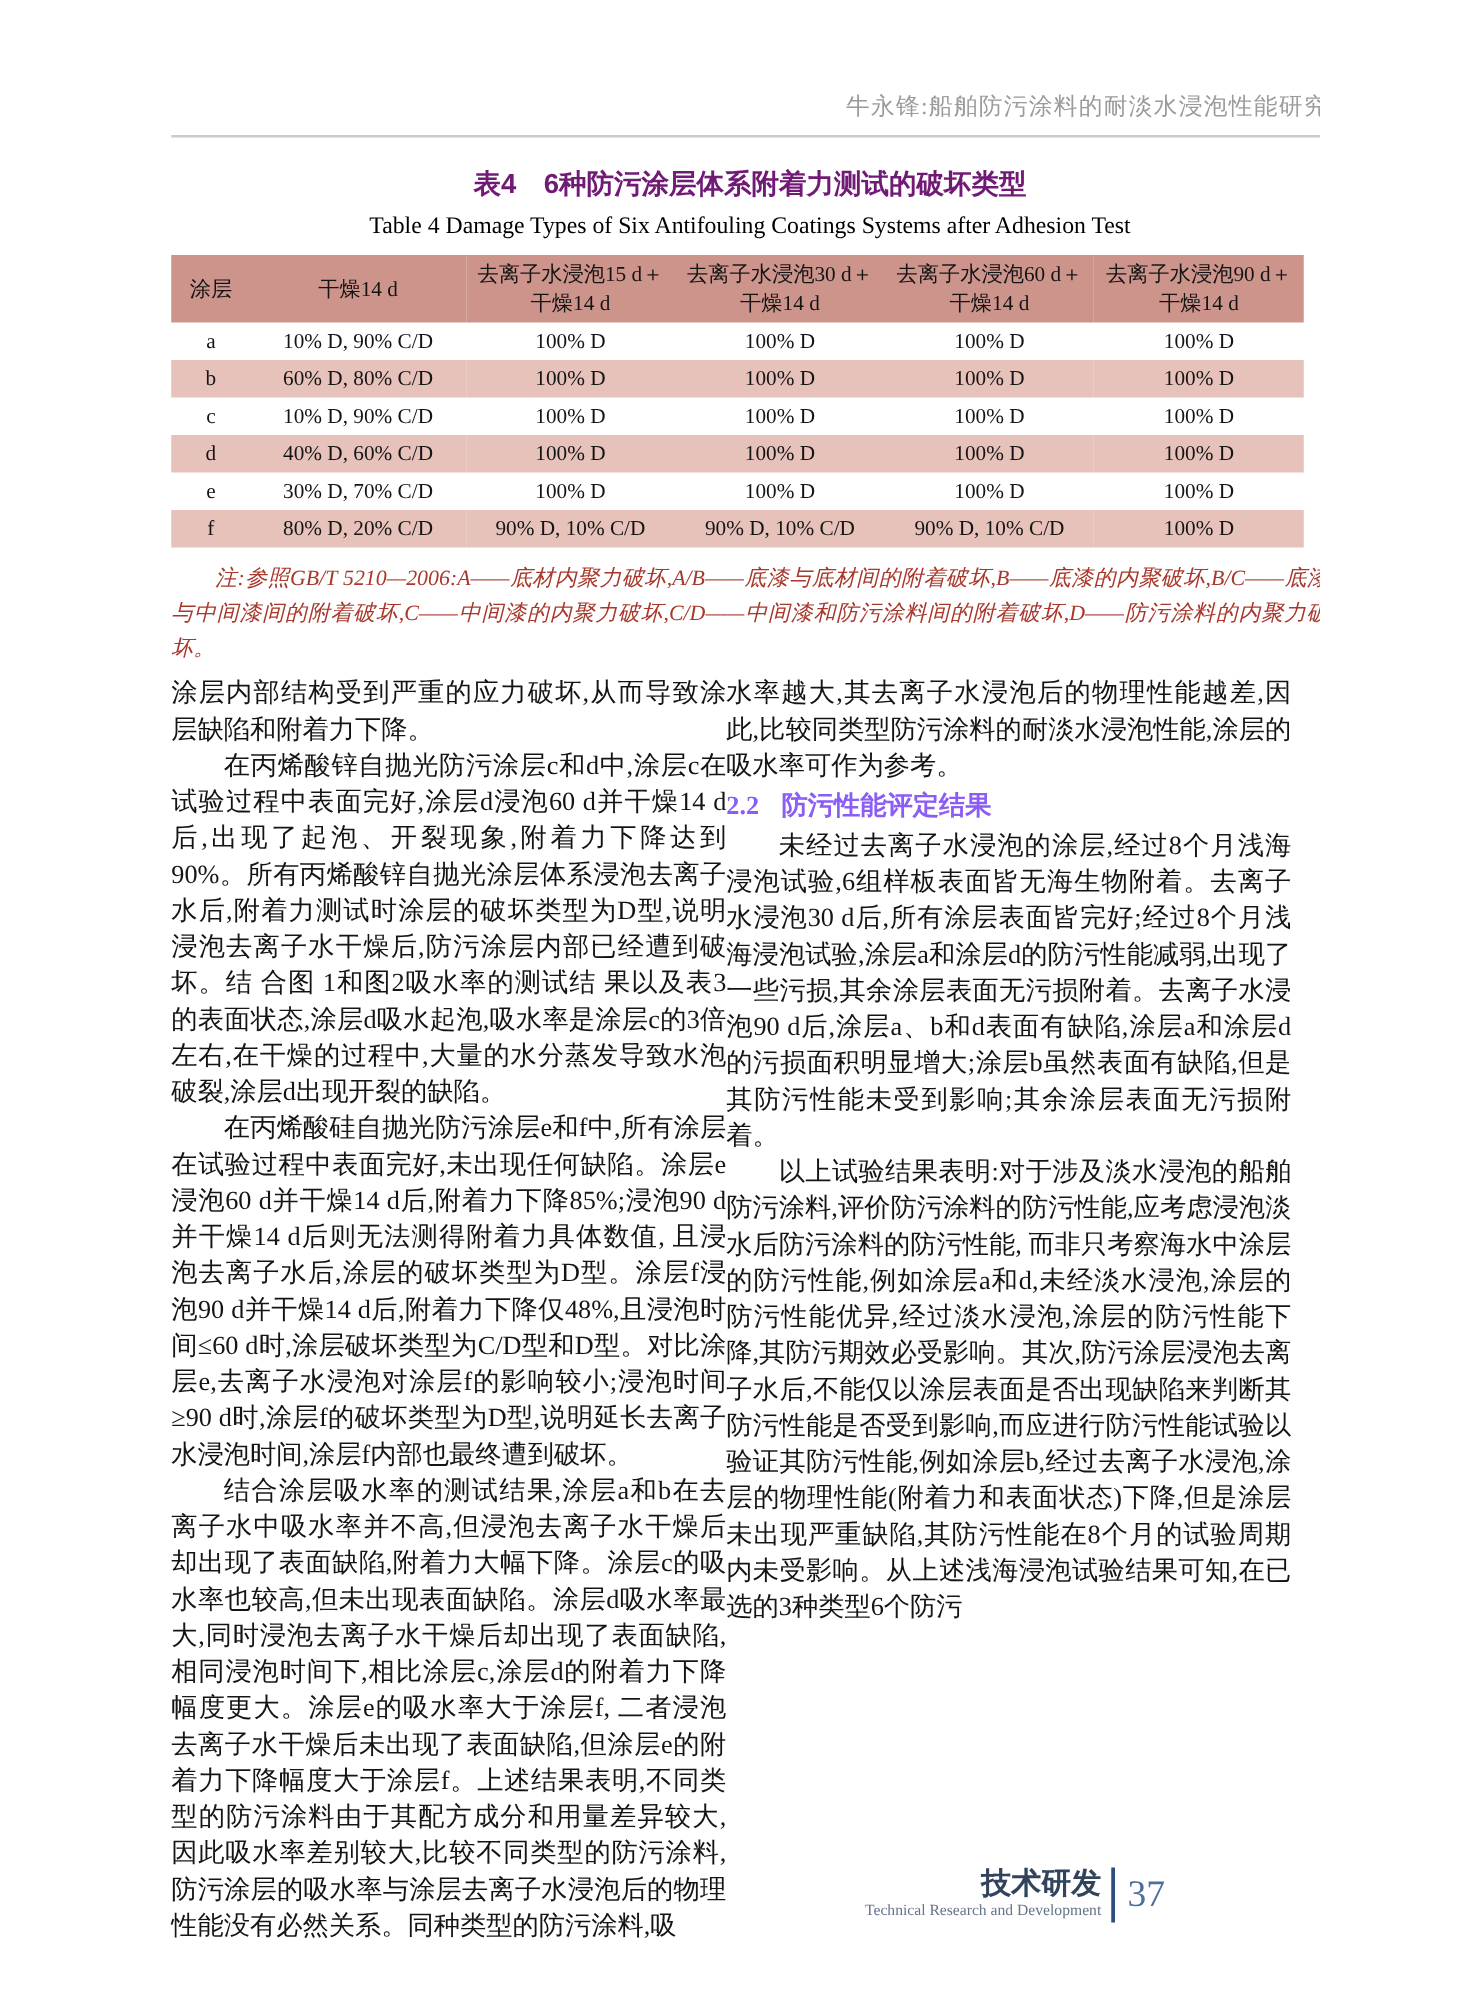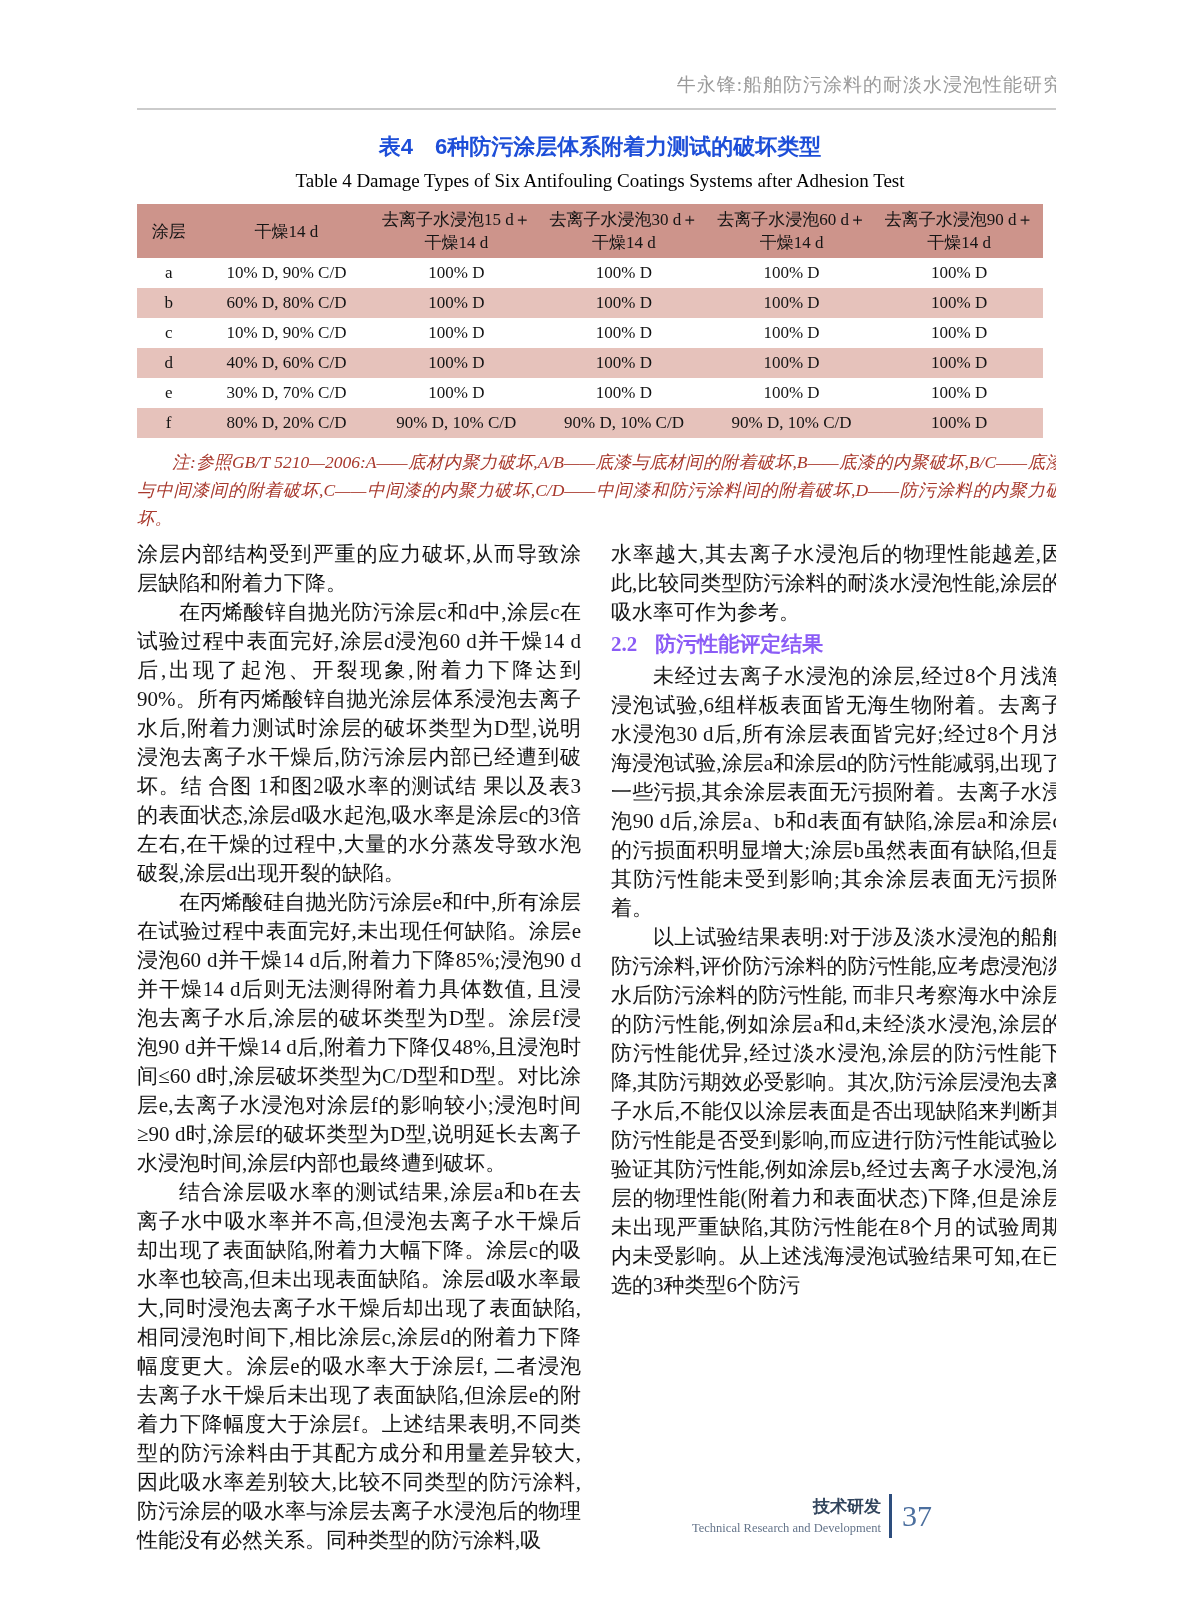--- a/index.html
+++ b/index.html
@@ -27,21 +27,21 @@
     height:0;
   }
 
   
   .tbl-title-zh{
     margin-top:22px;
     text-align:center;
     font-family:"Liberation Sans","DejaVu Sans",sans-serif;
     font-weight:bold;
     font-size:22px;
-    color:#1d4ed8;
+    color:#701a75;
   }
   .tbl-title-en{
     margin-top:8px;
     text-align:center;
     font-weight:normal;
     font-size:19px;
     color:#000;
   }
 
   
@@ -80,21 +80,20 @@
     text-align:justify;
     text-indent:2em;
     color:#a8382c;
     font-style:italic;
   }
 
   
   .columns{
     display:flex;
     margin-top:8px;
-    gap:30px;
   }
   .col-left{width:444px;}
   .col-right{width:452px;}
   .col p{
     margin:0;
     font-size:21px;
     line-height:29px;
     text-align:justify;
     text-indent:2em;
   }
@@ -114,21 +113,21 @@
     position:absolute;
     top:1494px;
     right:124px;
     display:flex;
     align-items:center;
   }
   .footer-labels{text-align:right;}
   .footer-zh{
     font-family:"Liberation Sans","DejaVu Sans",sans-serif;
     font-weight:bold;
-    font-size:17px;
+    font-size:24px;
     color:#31445c;
     line-height:24px;
   }
   .footer-en{
     font-size:12.5px;
     color:#64748a;
     line-height:18px;
   }
   .footer-bar{
     width:3px;height:44px;

